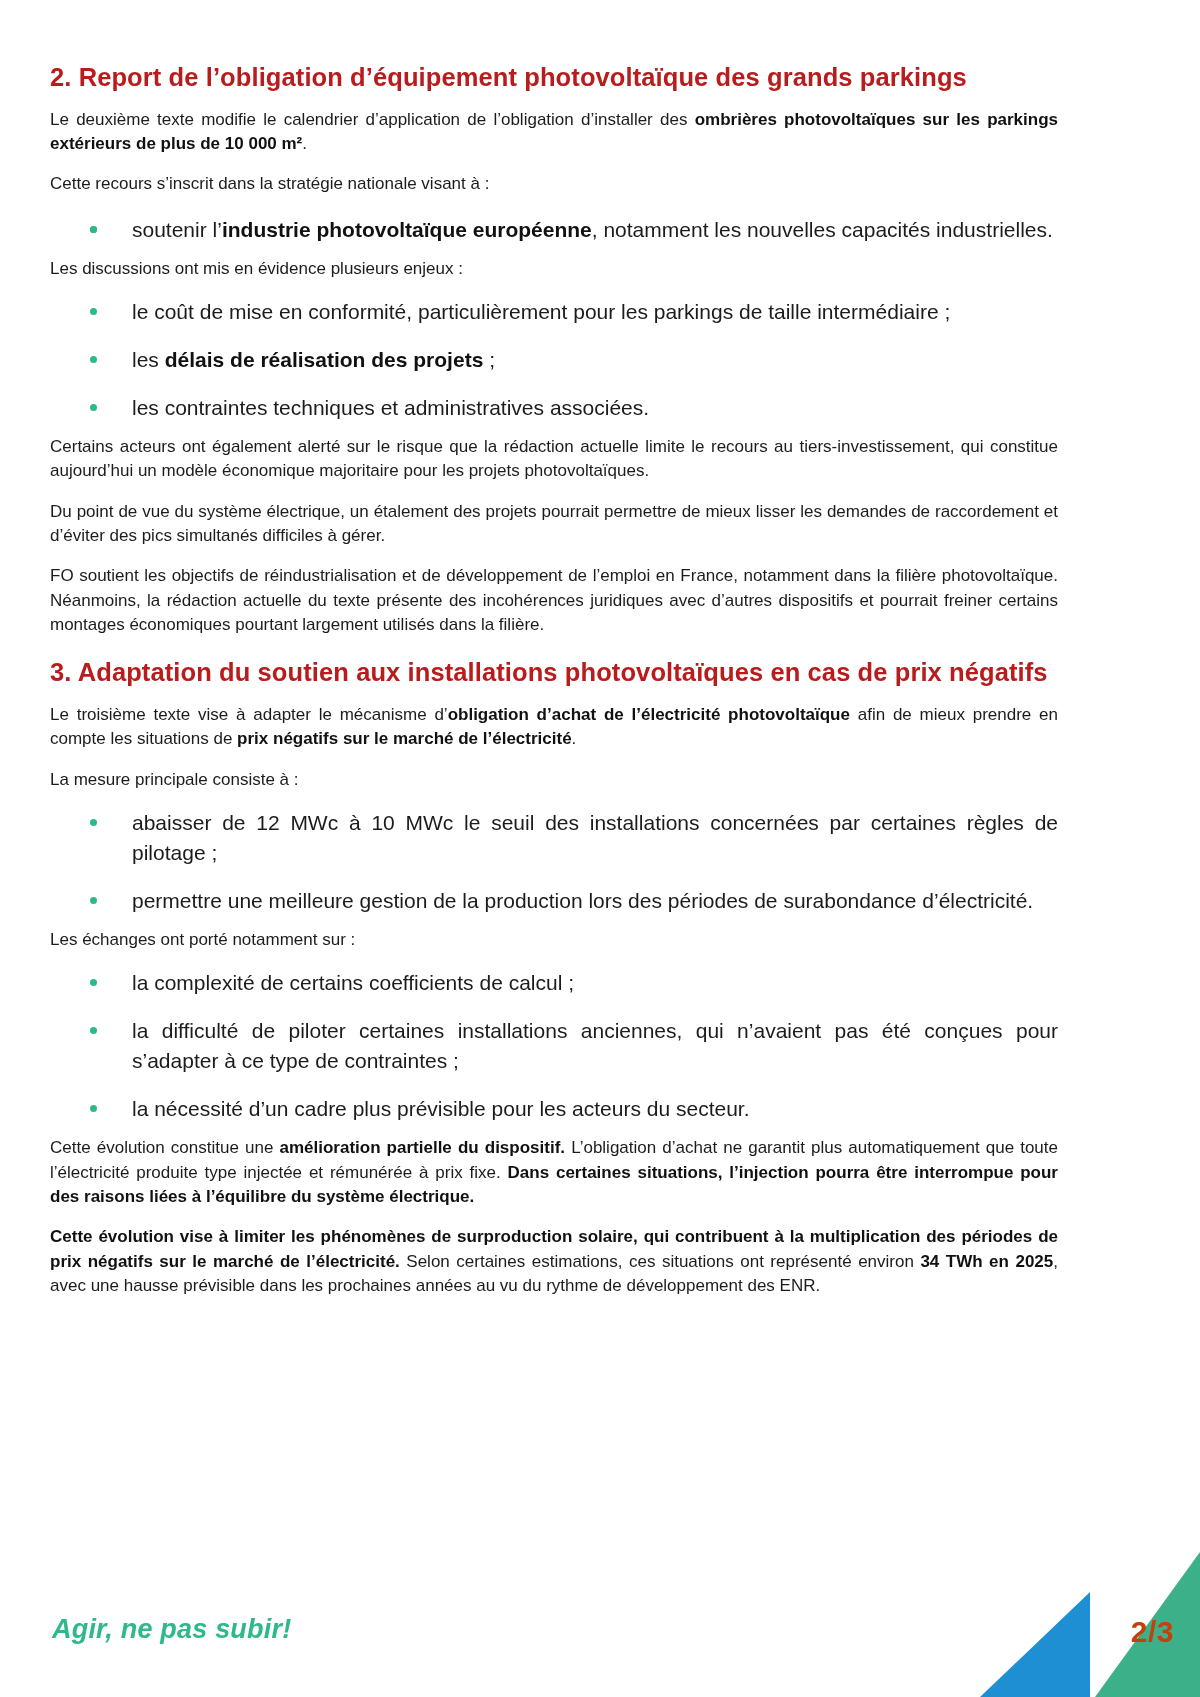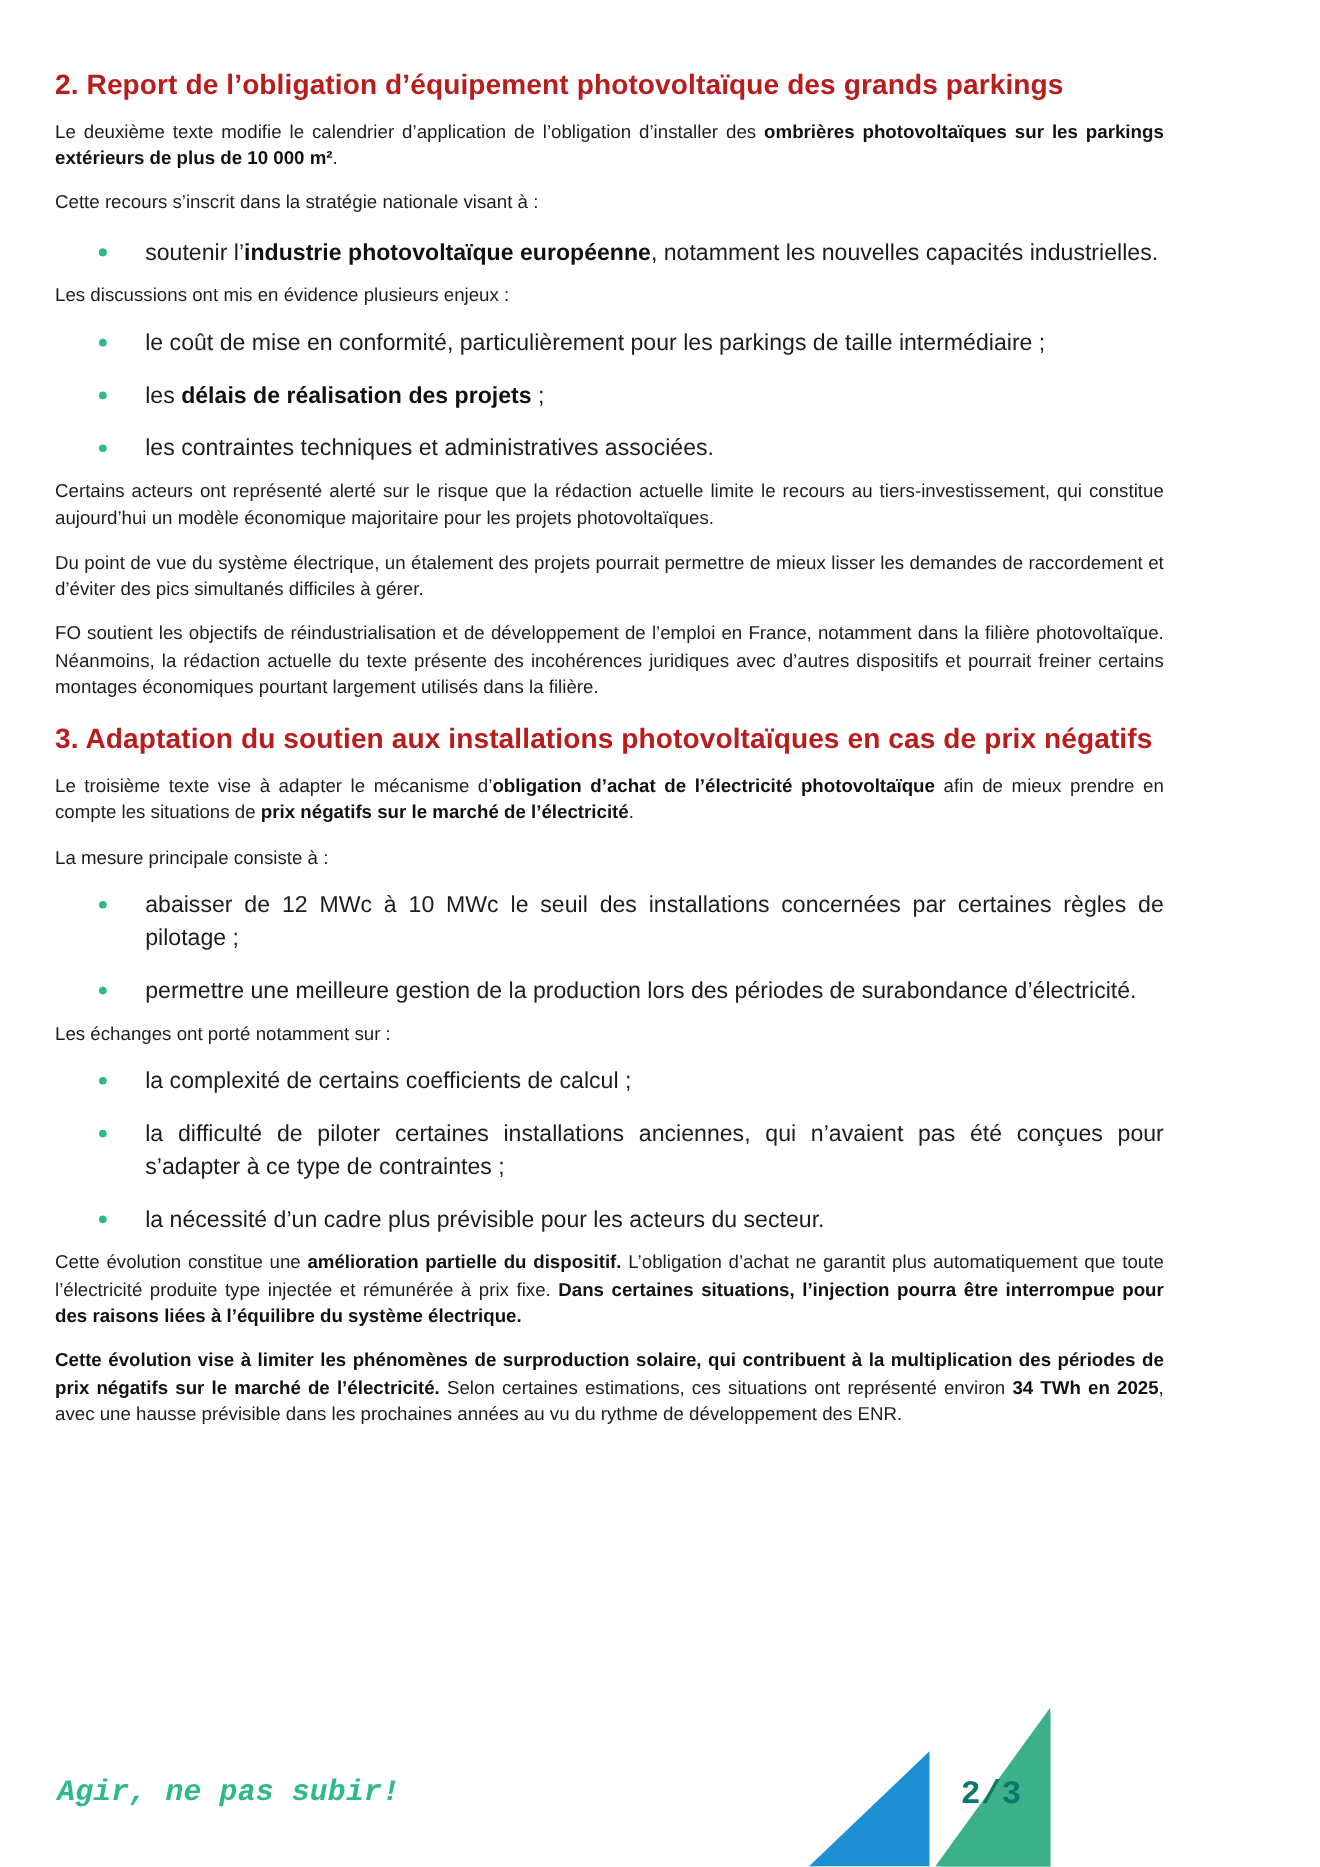--- a/index.html
+++ b/index.html
@@ -71,23 +71,22 @@
   }
   .bullets li .bullet-text { display: inline; }
   b, strong { font-weight: bold; color: #111111; }
   .list-block { margin-bottom: 12px; }
 
   
   .footer {
     position: absolute;
     left: 0;
     bottom: 0;
-    width: 955px;
+    width: 1200px;
     height: 180px;
-    font-family: Liberation Mono, monospace;
   }
   .tagline {
     position: absolute;
     left: 52px;
     bottom: 52px;
     font-size: 27px;
     font-style: italic;
     font-weight: bold;
     color: #2eb98a;
     letter-spacing: 0.2px;
@@ -100,21 +99,21 @@
     width: 260px;
     height: 180px;
   }
   .corner-deco svg { display: block; width: 260px; height: 180px; }
   .page-number {
     position: absolute;
     right: 26px;
     bottom: 48px;
     font-size: 30px;
     font-weight: bold;
-    color: #0f766e;
+    color: #c2410c;
     letter-spacing: 0.5px;
   }
 </style>
 </head>
 <body>
 
 <div class="page">
 
   <div class="content">
 
@@ -146,21 +145,21 @@
         <li>
           <span class="bullet-dot"></span>
           <span class="bullet-text">les </span><b>délais de réalisation des projets</b><span class="bullet-text"> ;</span>
         </li>
         <li>
           <span class="bullet-dot"></span>
           <span class="bullet-text">les contraintes techniques et administratives associées.</span><b></b><span class="bullet-text"></span>
         </li>
       </ul>
 
-      <p class="para">Certains acteurs ont représenté alerté sur le risque que la rédaction actuelle limite le recours au tiers-investissement, qui constitue aujourd’hui un modèle économique majoritaire pour les projets photovoltaïques.</p>
+      <p class="para">Certains acteurs ont également alerté sur le risque que la rédaction actuelle limite le recours au tiers-investissement, qui constitue aujourd’hui un modèle économique majoritaire pour les projets photovoltaïques.</p>
       <p class="para">Du point de vue du système électrique, un étalement des projets pourrait permettre de mieux lisser les demandes de raccordement et d’éviter des pics simultanés difficiles à gérer.</p>
       <p class="para last">FO soutient les objectifs de réindustrialisation et de développement de l’emploi en France, notamment dans la filière photovoltaïque. Néanmoins, la rédaction actuelle du texte présente des incohérences juridiques avec d’autres dispositifs et pourrait freiner certains montages économiques pourtant largement utilisés dans la filière.</p>
     </section>
 
     <section class="section">
       <h2 class="section-heading">3. Adaptation du soutien aux installations photovoltaïques en cas de prix négatifs</h2>
 
       <p class="para"><span>Le troisième texte vise à adapter le mécanisme d’</span><b>obligation d’achat de l’électricité photovoltaïque</b><span> afin de mieux prendre en compte les situations de </span><b>prix négatifs sur le marché de l’électricité</b><span>.</span></p>
 
       <p class="para">La mesure principale consiste à :</p>

